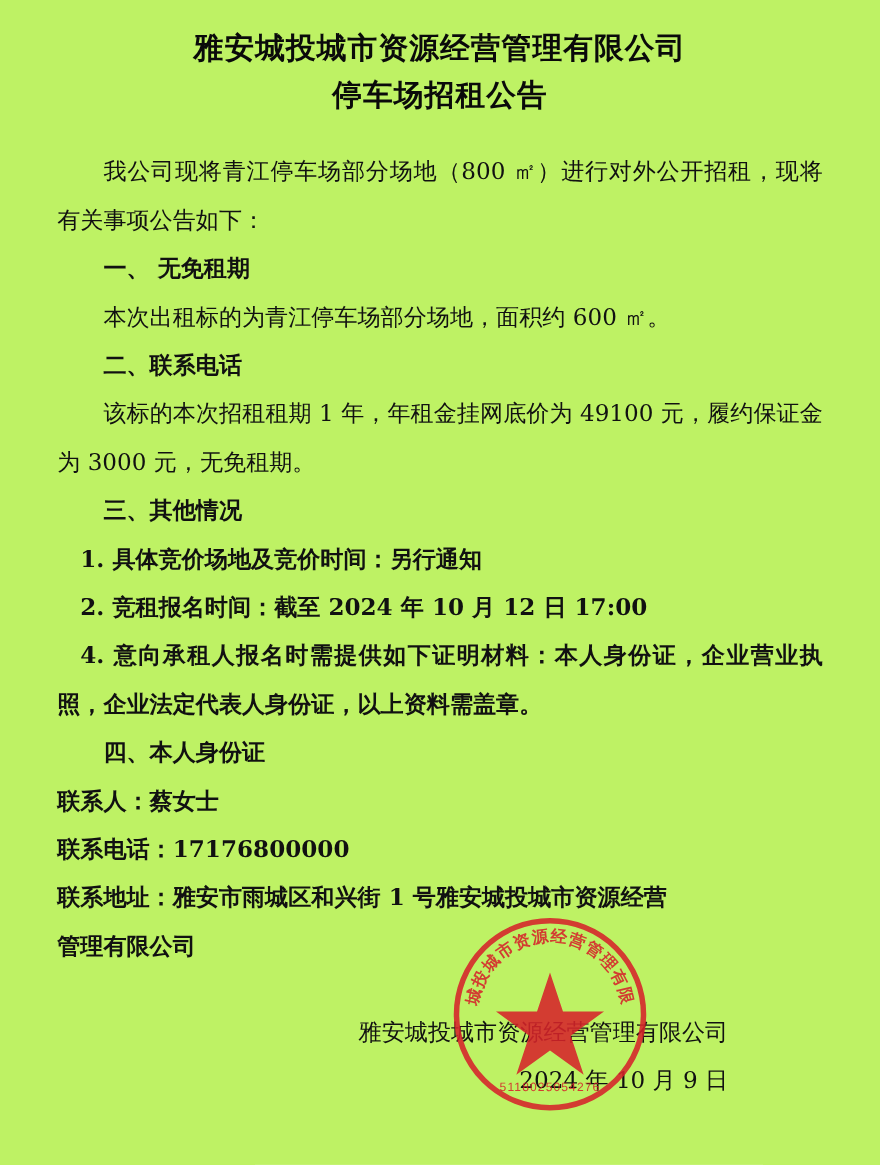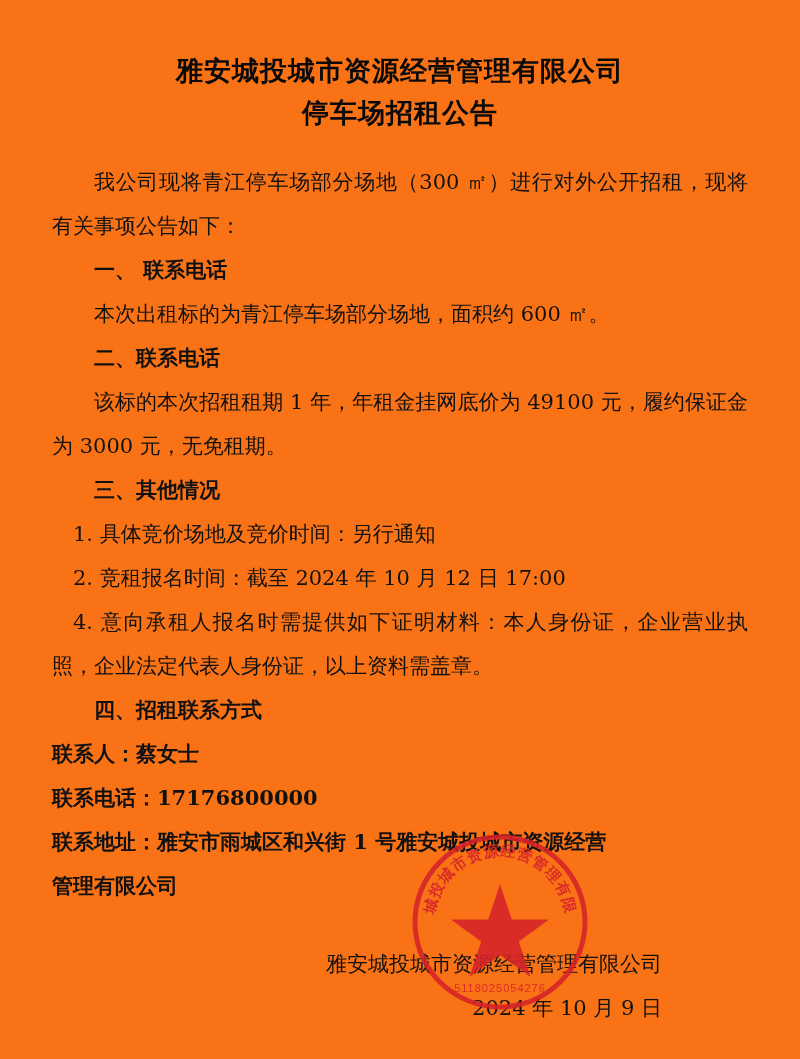--- a/index.html
+++ b/index.html
@@ -14,22 +14,22 @@
     font-family: "DejaVu Serif", "Liberation Serif", serif;
     color: #111111;
     overflow: hidden;
   }
 
   .page {
     position: relative;
     width: 800px;
     height: 1059px;
     box-sizing: border-box;
-    padding: 44px 52px 0 52px;
-    background: #f97316;
+    padding: 18px 52px 0 52px;
+    background: #bef264;
   }
 
   .doc-title {
     text-align: center;
     font-weight: bold;
     font-size: 27px;
     line-height: 42px;
     letter-spacing: 1px;
     color: #0a0a0a;
     margin: 6px 0 0 0;
@@ -54,20 +54,21 @@
   .heading {
     text-indent: 2em;
     margin: 0;
     font-weight: bold;
   }
 
   .numbered {
     margin: 0;
     text-indent: 1em;
     text-align: justify;
+    font-weight: bold;
   }
 
   .contact-line {
     margin: 0;
     text-indent: 0;
     font-weight: bold;
     text-align: justify;
   }
   .contact-line.cont {
     text-indent: 0;
@@ -116,34 +117,34 @@
 
 <div class="page">
 
   <h1 class="doc-title">
     <span>雅安城投城市资源经营管理有限公司</span>
     <span class="line2">停车场招租公告</span>
   </h1>
 
   <div class="body-block">
 
-    <p class="para">我公司现将青江停车场部分场地（300 ㎡）进行对外公开招租，现将有关事项公告如下：</p>
+    <p class="para">我公司现将青江停车场部分场地（800 ㎡）进行对外公开招租，现将有关事项公告如下：</p>
 
-    <p class="heading">一、 联系电话</p>
+    <p class="heading">一、 无免租期</p>
     <p class="para">本次出租标的为青江停车场部分场地，面积约 600 ㎡。</p>
 
     <p class="heading">二、联系电话</p>
     <p class="para">该标的本次招租租期 1 年，年租金挂网底价为 49100 元，履约保证金为 3000 元，无免租期。</p>
 
     <p class="heading">三、其他情况</p>
     <p class="numbered">1. 具体竞价场地及竞价时间：另行通知</p>
     <p class="numbered">2. 竞租报名时间：截至 2024 年 10 月 12 日 17:00</p>
     <p class="numbered">4. 意向承租人报名时需提供如下证明材料：本人身份证，企业营业执照，企业法定代表人身份证，以上资料需盖章。</p>
 
-    <p class="heading">四、招租联系方式</p>
+    <p class="heading">四、本人身份证</p>
     <p class="contact-line">联系人：蔡女士</p>
     <p class="contact-line">联系电话：17176800000</p>
     <p class="contact-line">联系地址：雅安市雨城区和兴街 1 号雅安城投城市资源经营</p>
     <p class="contact-line cont">管理有限公司</p>
 
   </div>
 
   <div class="signature">
     <div>雅安城投城市资源经营管理有限公司</div>
     <div>2024 年 10 月 9 日</div>

